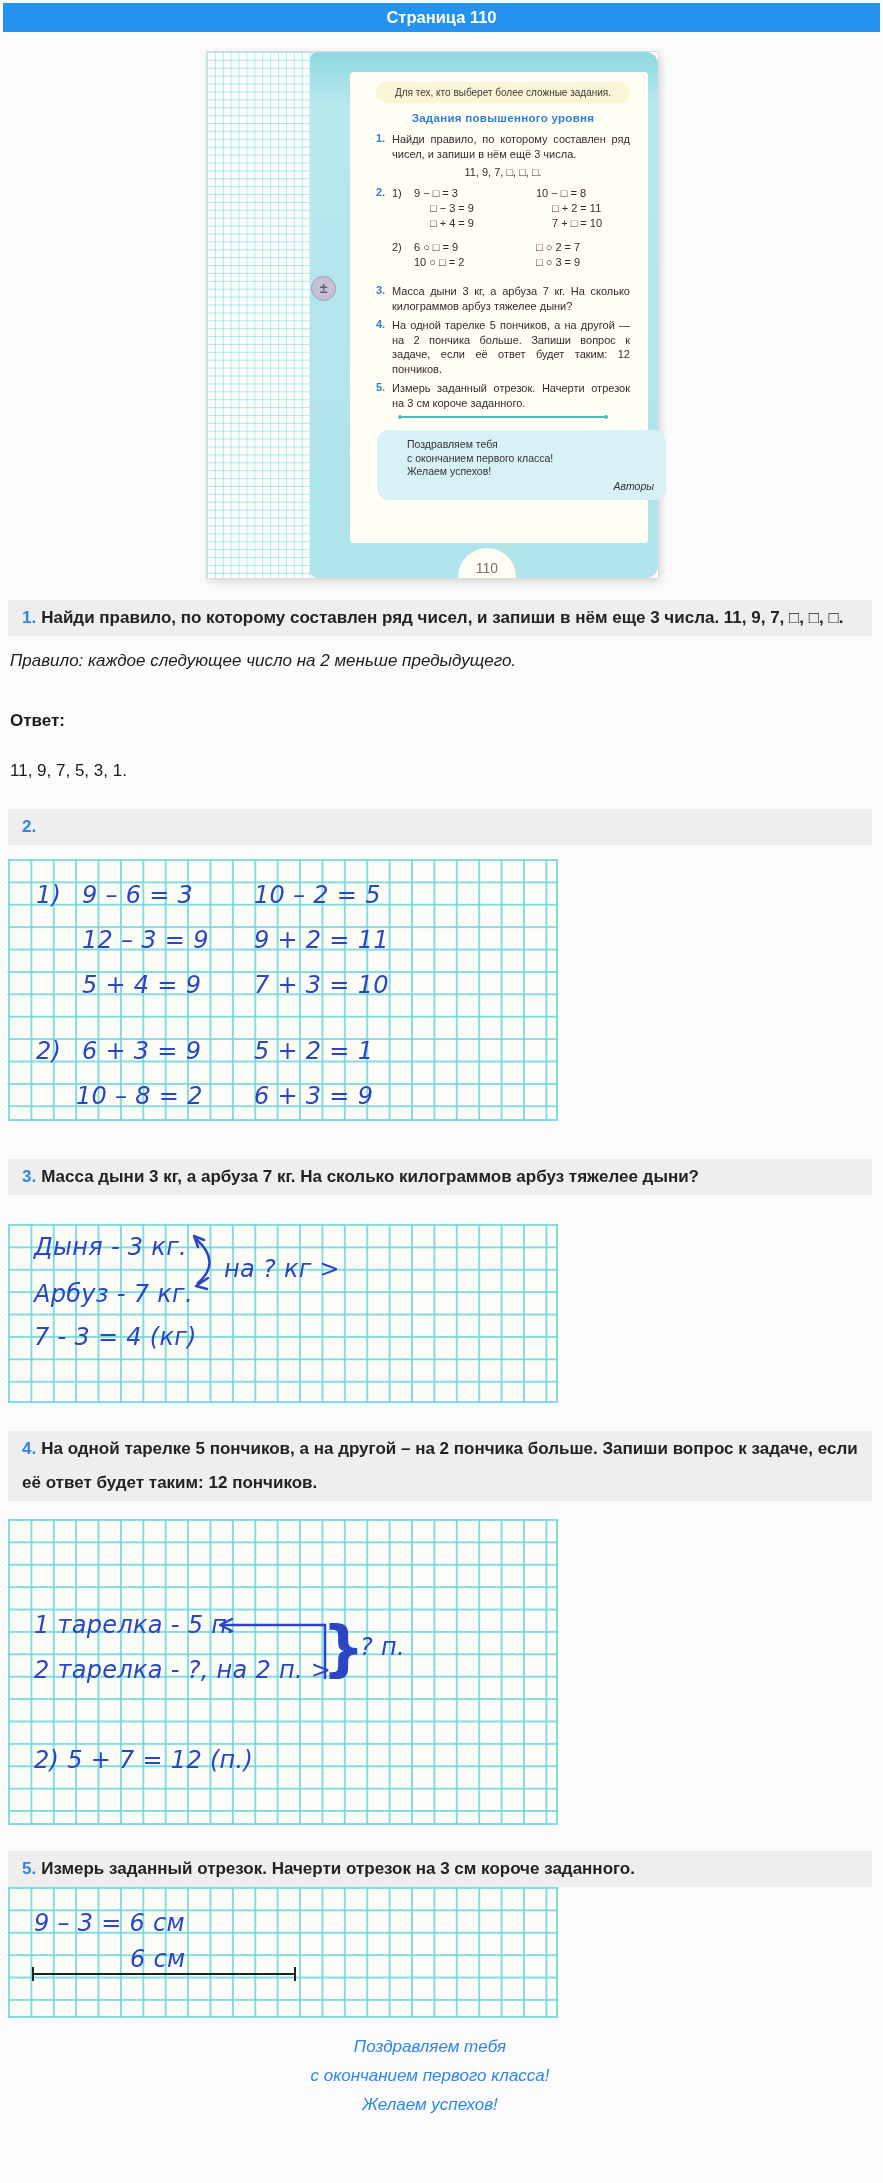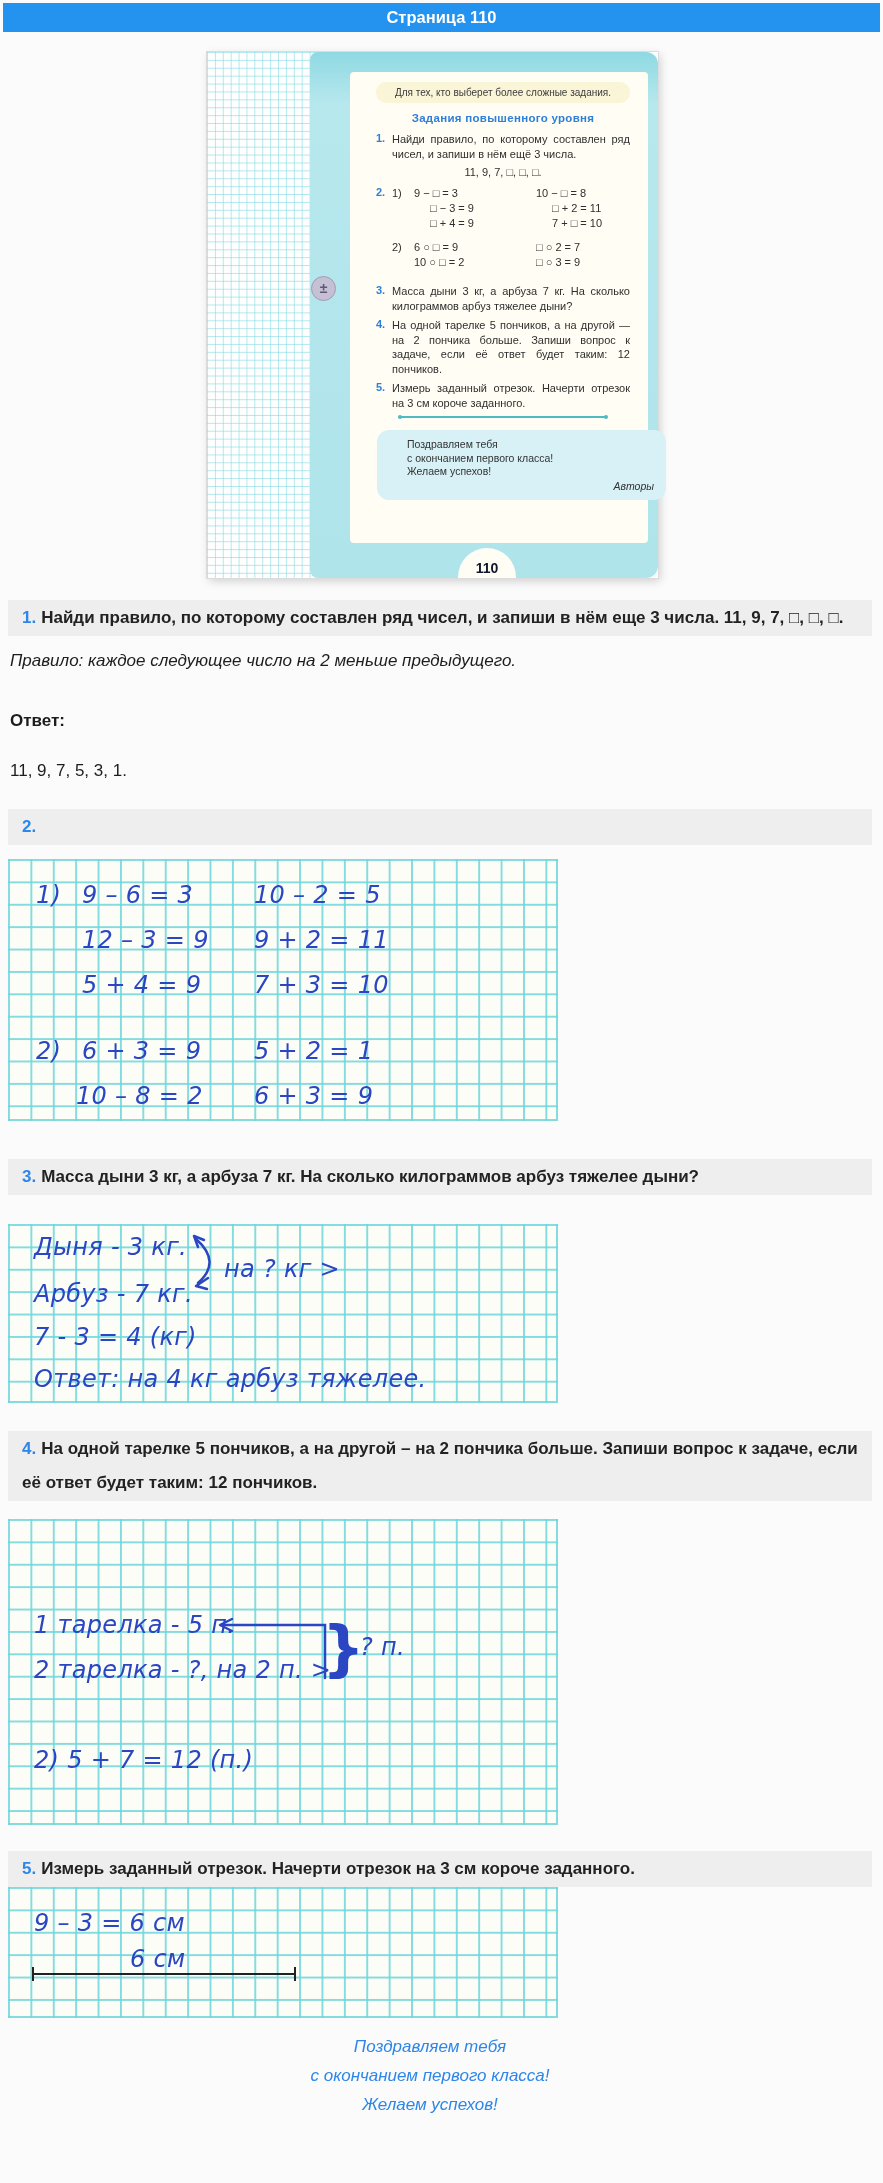--- a/index.html
+++ b/index.html
@@ -60,21 +60,21 @@
   .scan-seg::before { left:-1px; } .scan-seg::after { right:-1px; }
   .scan-congrats {
     background:#d7f1f6; border-radius:12px; width:289px; margin-left:1px;
     padding:8px 12px 7px; font-size:10.5px; line-height:13.5px; color:#333;
   }
   .scan-congrats .cline { margin-left:18px; }
   .scan-congrats .authors { text-align:right; font-style:italic; margin-top:1px; }
   .scan-tab {
     position:absolute; left:148px; bottom:0; width:58px; height:30px;
     background:#fffdf4; border-radius:29px 29px 0 0;
-    text-align:center; font-weight:bold; font-size:14px; color:#0f172a; line-height:40px;
+    text-align:center; font-weight:normal; font-size:14px; color:#737373; line-height:40px;
   }
   .scan-badge {
     position:absolute; left:104px; top:224px; width:25px; height:25px; border-radius:50%;
     background:#c6c0d4; border:1px solid #a39bb8; color:#5f5878;
     text-align:center; font-size:14px; line-height:23px; font-weight:bold; z-index:3;
   }
   
   .bar {
     margin:0 11px 0 8px; background:#eeeeee; padding:1px 14px;
     font-weight:bold; font-size:17px; line-height:34px; color:#222;
@@ -237,21 +237,20 @@
 <div class="gridblock gb3">
   <span class="hw" style="left:26px;top:9px">Дыня - 3 кг.</span>
   <span class="hw" style="left:26px;top:56px">Арбуз - 7 кг.</span>
   <svg class="gsvg" style="left:170px;top:2px" width="52" height="68" viewBox="0 0 52 68">
     <path d="M18 13 Q44 36 20 57" fill="none" stroke="#2a46c2" stroke-width="2.5" stroke-linecap="round"></path>
     <path d="M26 14 L16 10 L20 21" fill="none" stroke="#2a46c2" stroke-width="2.5" stroke-linecap="round" stroke-linejoin="round"></path>
     <path d="M30 52 L18 60 L29 63" fill="none" stroke="#2a46c2" stroke-width="2.5" stroke-linecap="round" stroke-linejoin="round"></path>
   </svg>
   <span class="hw" style="left:216px;top:31px">на ? кг &gt;</span>
   <span class="hw" style="left:26px;top:99px">7 - 3 = 4 (кг)</span>
-  <span class="hw" style="left:26px;top:141px">Ответ: на 4 кг арбуз тяжелее.</span>
 </div>
 
 <div class="bar bar4">
   <span class="barnum">4.</span><span>На одной тарелке 5 пончиков, а на другой – на 2 пончика больше. Запиши вопрос к задаче, если её ответ будет таким: 12 пончиков.</span>
 </div>
 <div class="gridblock gb4">
   <span class="hw" style="left:26px;top:92px">1 тарелка - 5 п.</span>
   <span class="hw" style="left:26px;top:137px">2 тарелка - ?, на 2 п. &gt;</span>
   <svg class="gsvg" style="left:206px;top:96px" width="116" height="70" viewBox="0 0 116 70">
     <path d="M7 10 H111 V63" fill="none" stroke="#2a46c2" stroke-width="2.5" stroke-linecap="round"></path>

